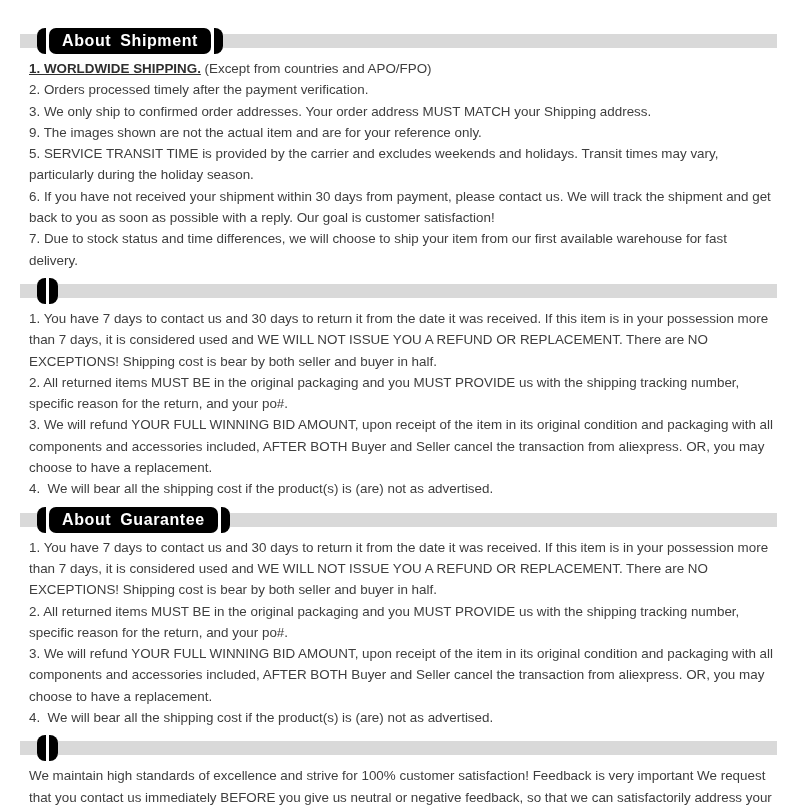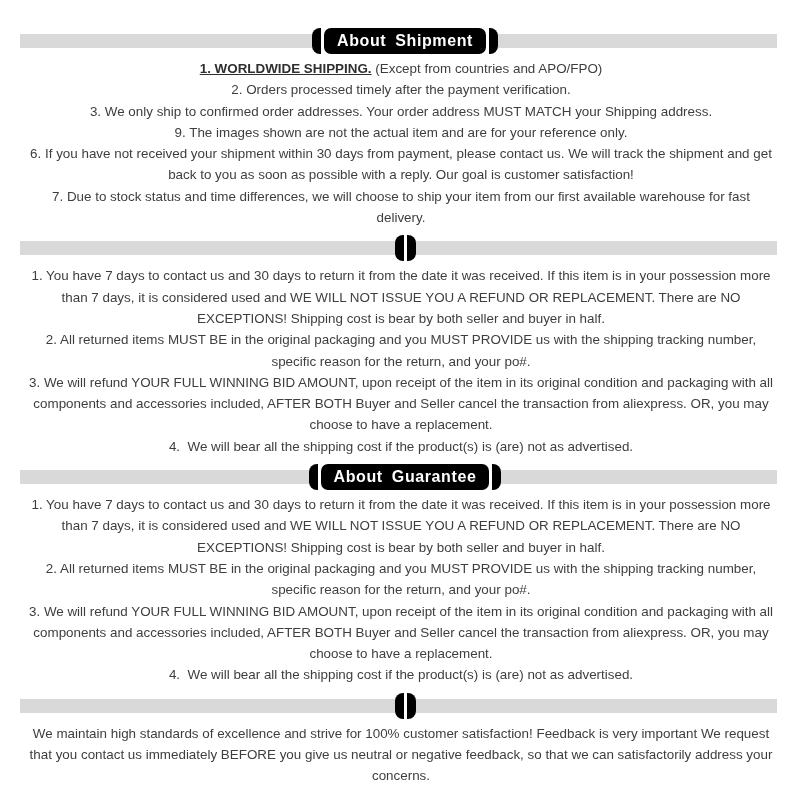--- a/index.html
+++ b/index.html
@@ -14,21 +14,20 @@
     color: #3e3e3e;
     box-sizing: border-box;
   }
   main.doc {
     padding: 28px 27px 12px 29px;
     box-sizing: border-box;
     width: 800px;
   }
   section.policy-section {
     margin: 0 0 7px 0;
-    text-align: center;
   }
   .sec-header {
     position: relative;
     height: 26px;
     margin-bottom: 4px;
   }
   .sec-header .bar {
     position: absolute;
     left: -9px;
     right: -4px;
@@ -91,20 +90,21 @@
         <span class="tab left"></span>
         <span class="sec-title">About Shipment</span>
         <span class="tab right"></span>
       </div>
     </header>
     <div class="sec-body">
         <p class="para"><b>1. WORLDWIDE SHIPPING.</b><span> (Except from countries and APO/FPO)</span></p>
         <p class="para"><b></b><span>2. Orders processed timely after the payment verification.</span></p>
         <p class="para"><b></b><span>3. We only ship to confirmed order addresses. Your order address MUST MATCH your Shipping address.</span></p>
         <p class="para"><b></b><span>9. The images shown are not the actual item and are for your reference only.</span></p>
+        <p class="para"><b></b><span>5. SERVICE TRANSIT TIME is provided by the carrier and excludes weekends and holidays. Transit times may vary, particularly during the holiday season.</span></p>
         <p class="para"><b></b><span>6. If you have not received your shipment within 30 days from payment, please contact us. We will track the shipment and get back to you as soon as possible with a reply. Our goal is customer satisfaction!</span></p>
         <p class="para"><b></b><span>7. Due to stock status and time differences, we will choose to ship your item from our first available warehouse for fast delivery.</span></p>
       </div>
   </section>
 
   <section class="policy-section">
     <header class="sec-header">
       <div class="bar"></div>
       <div class="badge">
         <span class="tab left"></span>

